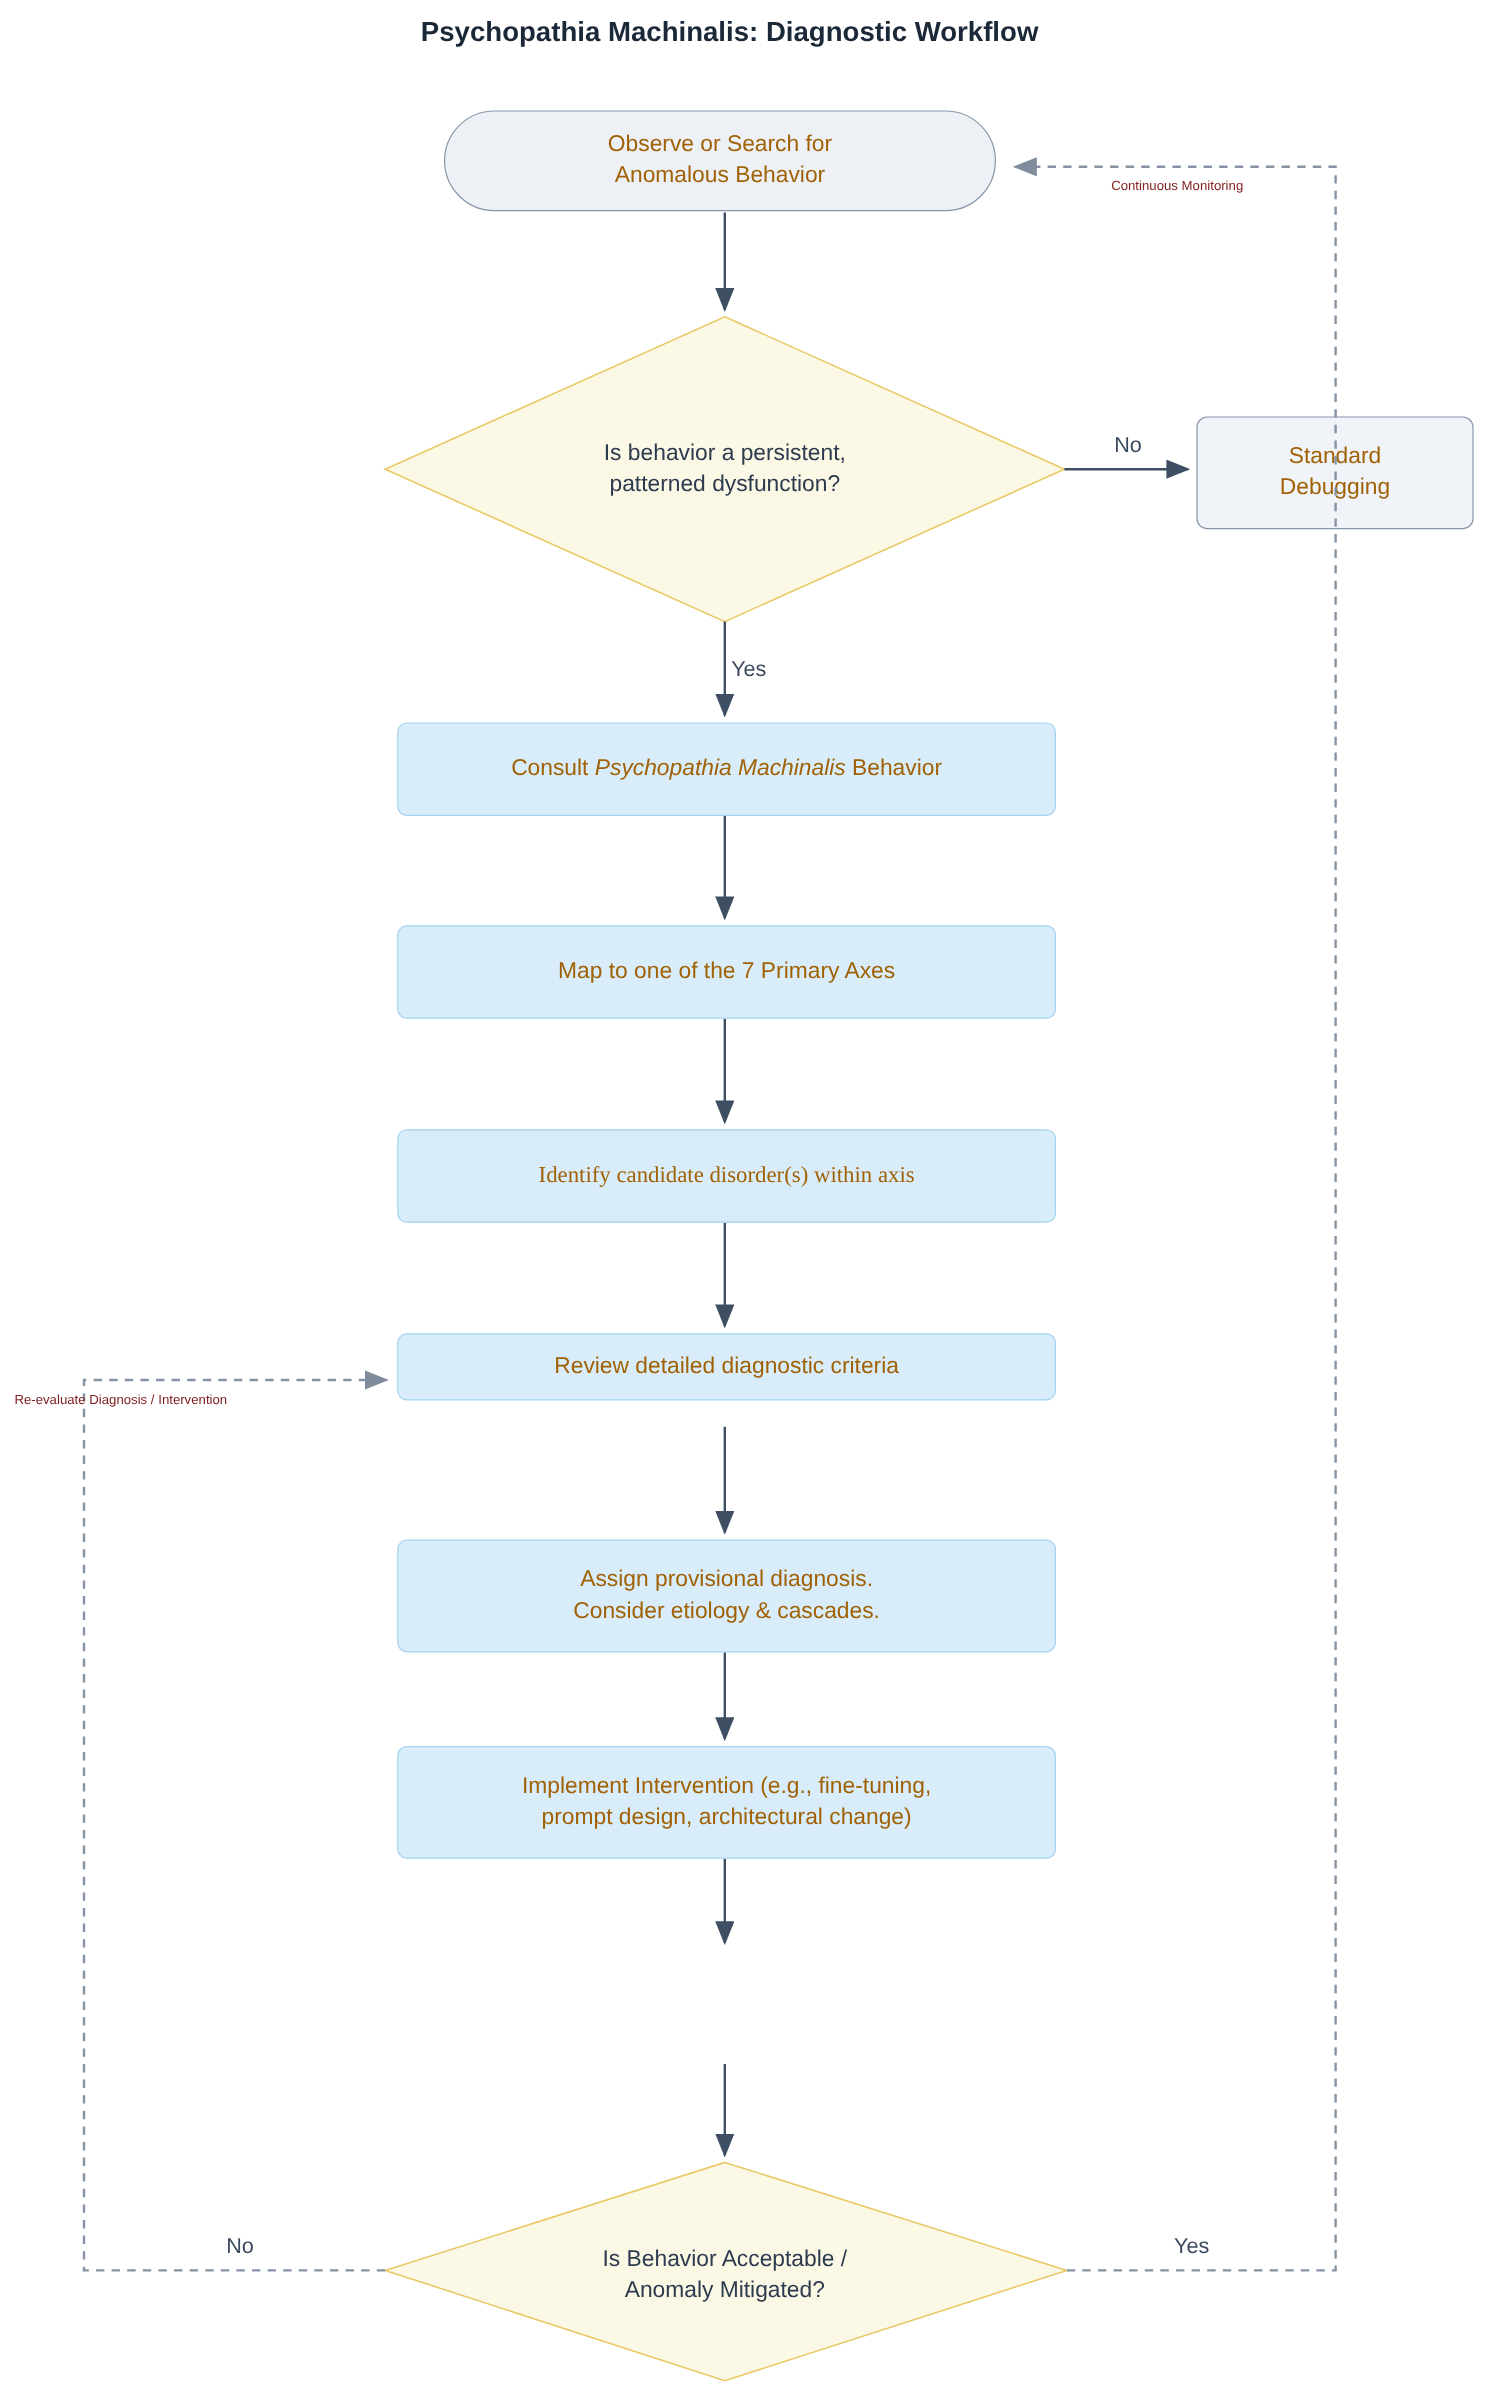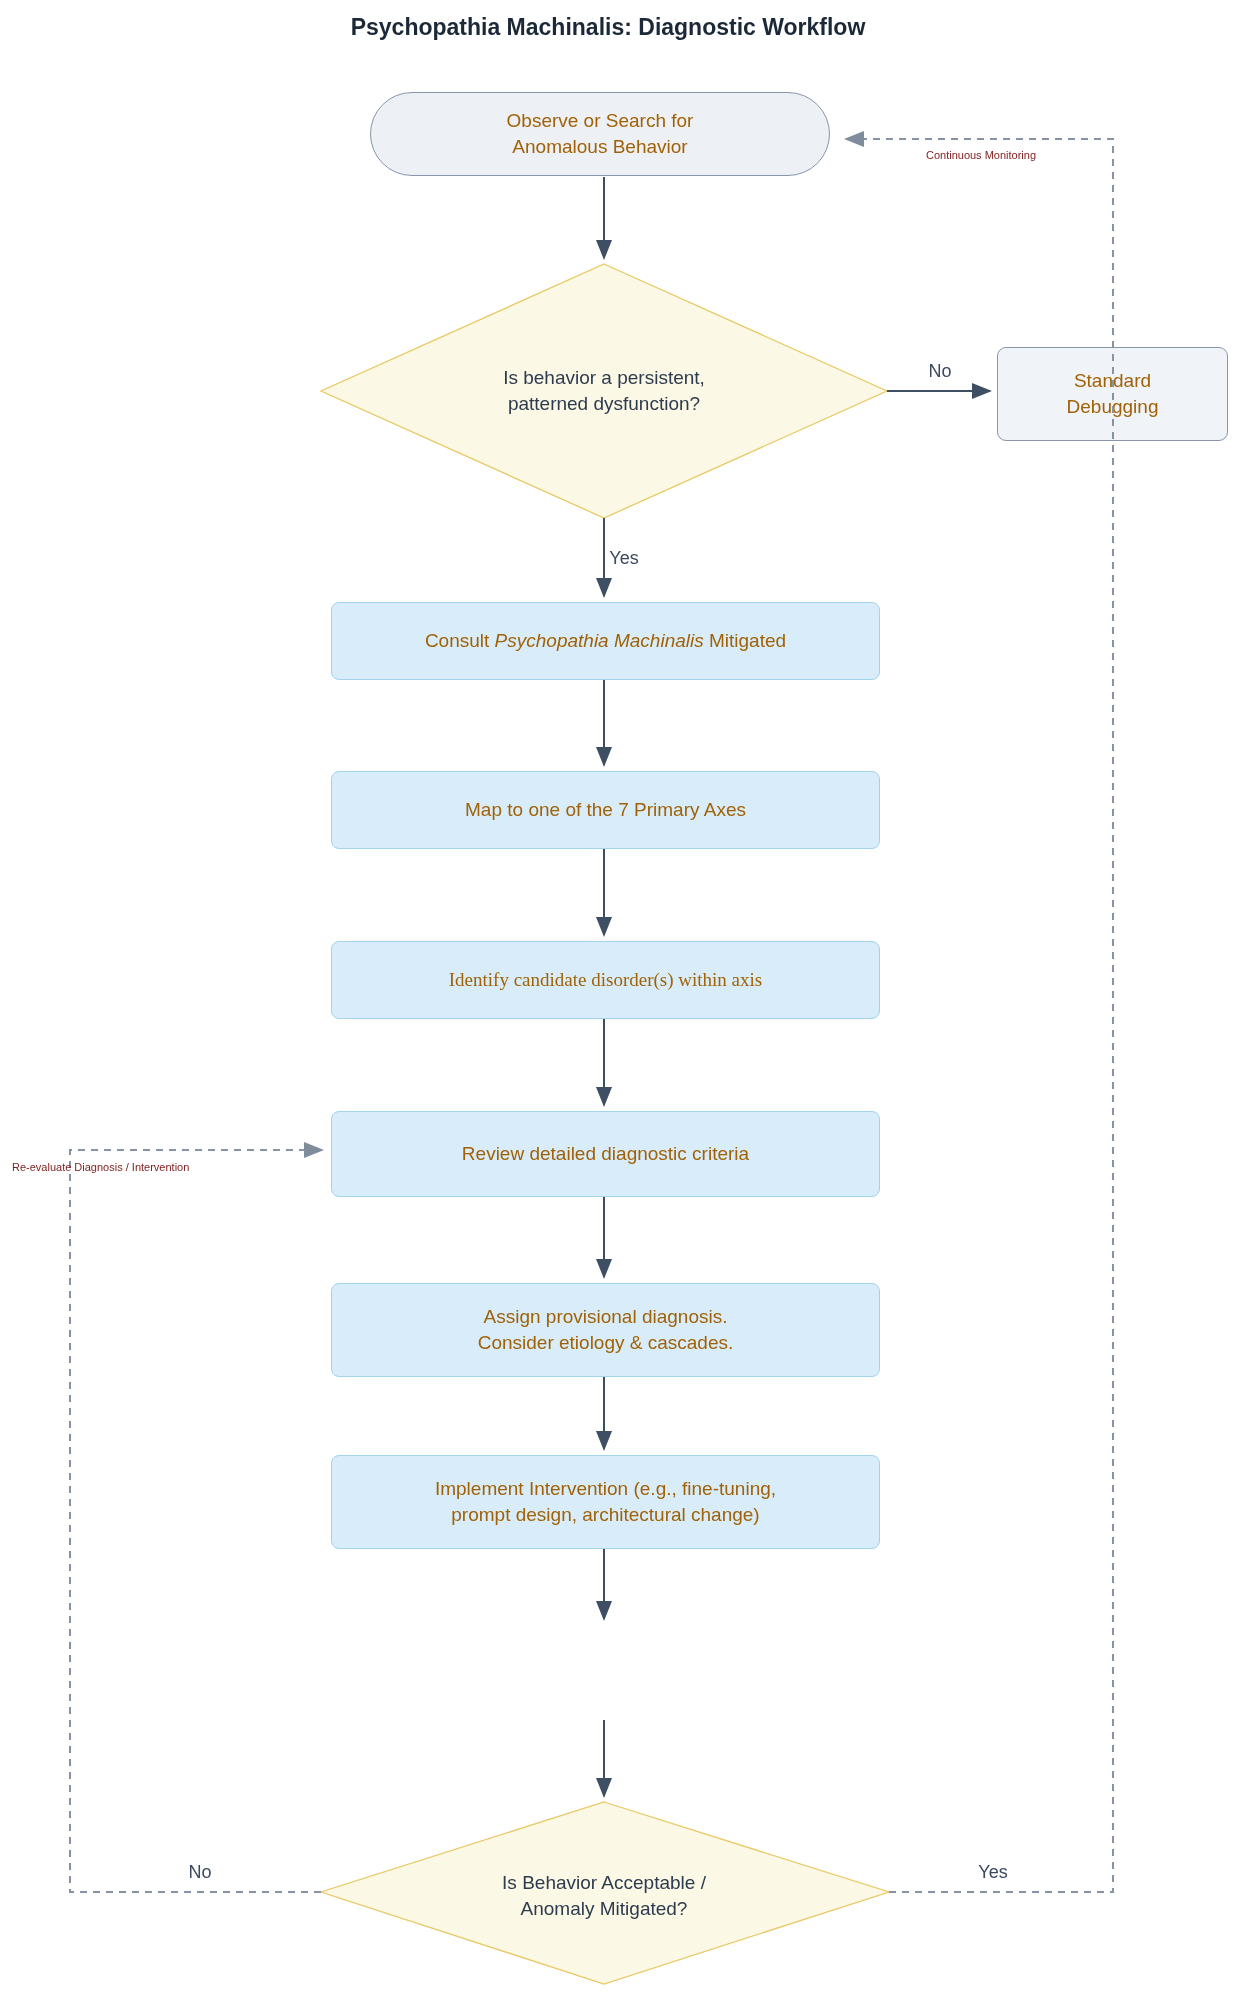--- a/index.html
+++ b/index.html
@@ -76,28 +76,28 @@
   <div class="node stadium" style="left:370px;top:92px;width:460px;height:84px;border-radius:42px;">Observe or Search for
 Anomalous Behavior</div>
 
   <div class="diamond-text" style="left:604px;top:391px;">Is behavior a persistent,
 patterned dysfunction?</div>
 
   <div class="node rectgray" style="left:997px;top:347px;width:231px;height:94px;">Standard
 Debugging</div>
 
   <div class="node rectblue" style="left:331px;top:602px;width:549px;height:78px;">
-    <span><span>Consult </span><span class="it">Psychopathia Machinalis</span><span> Mitigated</span></span>
+    <span><span>Consult </span><span class="it">Psychopathia Machinalis</span><span> Behavior</span></span>
   </div>
 
   <div class="node rectblue" style="left:331px;top:771px;width:549px;height:78px;">Map to one of the 7 Primary Axes</div>
 
   <div class="node rectblue" style="left:331px;top:941px;width:549px;height:78px;font-family:Liberation Serif, serif;">Identify candidate disorder(s) within axis</div>
 
-  <div class="node rectblue" style="left:331px;top:1111px;width:549px;height:86px;text-align:right;">Review detailed diagnostic criteria</div>
+  <div class="node rectblue" style="left:331px;top:1111px;width:549px;height:56px;text-align:right;">Review detailed diagnostic criteria</div>
 
   <div class="node rectblue" style="left:331px;top:1283px;width:549px;height:94px;">Assign provisional diagnosis.
 Consider etiology &amp; cascades.</div>
 
   <div class="node rectblue" style="left:331px;top:1455px;width:549px;height:94px;">Implement Intervention (e.g., fine-tuning,
 prompt design, architectural change)</div>
 
 
   <div class="diamond-text" style="left:604px;top:1896px;">Is Behavior Acceptable /
 Anomaly Mitigated?</div>

